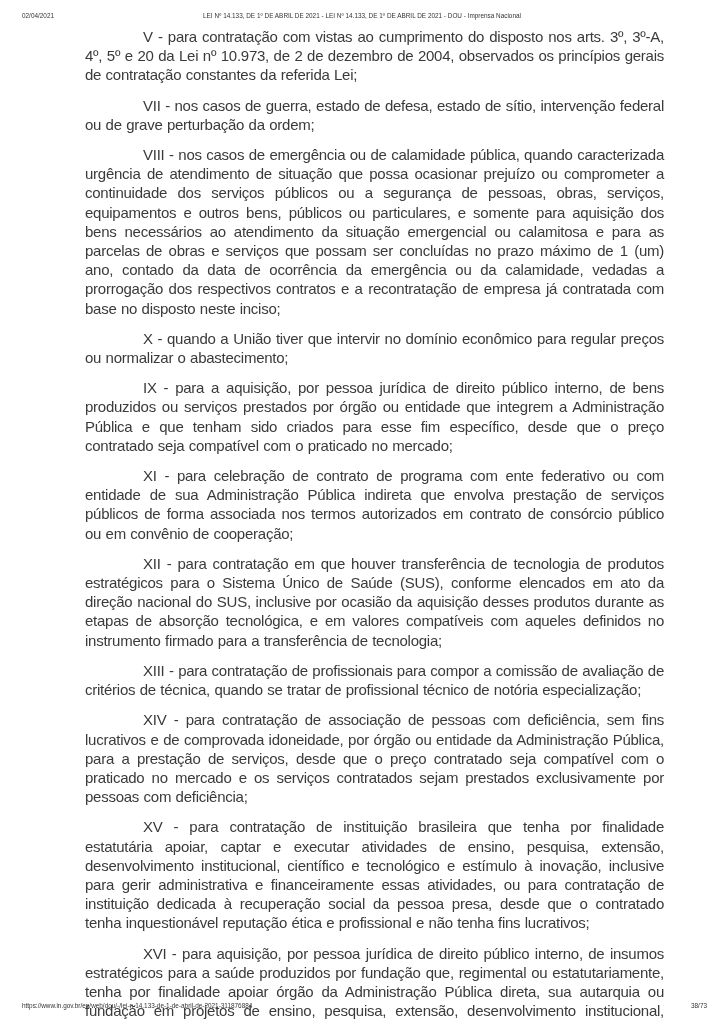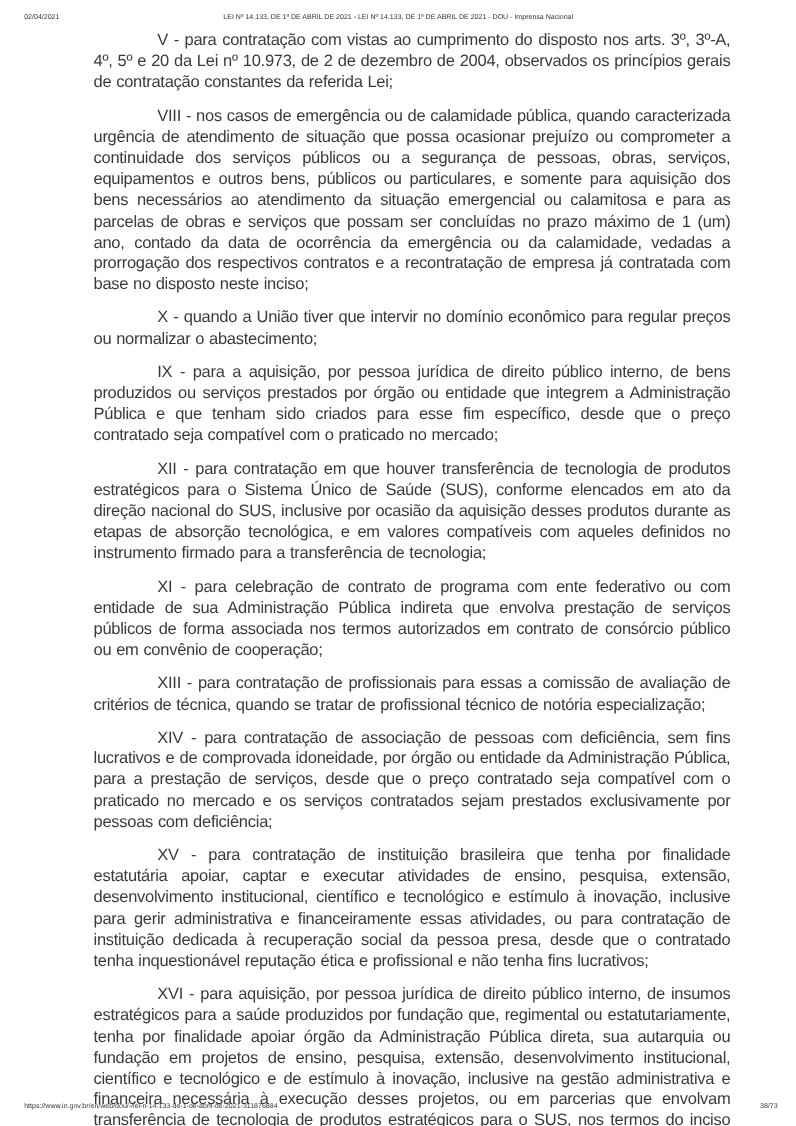--- a/index.html
+++ b/index.html
@@ -17,26 +17,27 @@
 </head>
 <body>
 
 <div class="hdr">
   <span class="date">02/04/2021</span>
   <span class="title">LEI Nº 14.133, DE 1º DE ABRIL DE 2021 - LEI Nº 14.133, DE 1º DE ABRIL DE 2021 - DOU - Imprensa Nacional</span>
 </div>
 
 <div class="content">
   <p>V - para contratação com vistas ao cumprimento do disposto nos arts. 3º, 3º-A, 4º, 5º e 20 da Lei nº 10.973, de 2 de dezembro de 2004, observados os princípios gerais de contratação constantes da referida Lei;</p>
+  <p>VII - nos casos de guerra, estado de defesa, estado de sítio, intervenção federal ou de grave perturbação da ordem;</p>
   <p>VIII - nos casos de emergência ou de calamidade pública, quando caracterizada urgência de atendimento de situação que possa ocasionar prejuízo ou comprometer a continuidade dos serviços públicos ou a segurança de pessoas, obras, serviços, equipamentos e outros bens, públicos ou particulares, e somente para aquisição dos bens necessários ao atendimento da situação emergencial ou calamitosa e para as parcelas de obras e serviços que possam ser concluídas no prazo máximo de 1 (um) ano, contado da data de ocorrência da emergência ou da calamidade, vedadas a prorrogação dos respectivos contratos e a recontratação de empresa já contratada com base no disposto neste inciso;</p>
   <p>X - quando a União tiver que intervir no domínio econômico para regular preços ou normalizar o abastecimento;</p>
   <p>IX - para a aquisição, por pessoa jurídica de direito público interno, de bens produzidos ou serviços prestados por órgão ou entidade que integrem a Administração Pública e que tenham sido criados para esse fim específico, desde que o preço contratado seja compatível com o praticado no mercado;</p>
+  <p>XI - para celebração de contrato de programa com ente federativo ou com entidade de sua Administração Pública indireta que envolva prestação de serviços públicos de forma associada nos termos autorizados em contrato de consórcio público ou em convênio de cooperação;</p>
   <p>XII - para contratação em que houver transferência de tecnologia de produtos estratégicos para o Sistema Único de Saúde (SUS), conforme elencados em ato da direção nacional do SUS, inclusive por ocasião da aquisição desses produtos durante as etapas de absorção tecnológica, e em valores compatíveis com aqueles definidos no instrumento firmado para a transferência de tecnologia;</p>
-  <p>XI - para celebração de contrato de programa com ente federativo ou com entidade de sua Administração Pública indireta que envolva prestação de serviços públicos de forma associada nos termos autorizados em contrato de consórcio público ou em convênio de cooperação;</p>
-  <p>XIII - para contratação de profissionais para essas a comissão de avaliação de critérios de técnica, quando se tratar de profissional técnico de notória especialização;</p>
+  <p>XIII - para contratação de profissionais para compor a comissão de avaliação de critérios de técnica, quando se tratar de profissional técnico de notória especialização;</p>
   <p>XIV - para contratação de associação de pessoas com deficiência, sem fins lucrativos e de comprovada idoneidade, por órgão ou entidade da Administração Pública, para a prestação de serviços, desde que o preço contratado seja compatível com o praticado no mercado e os serviços contratados sejam prestados exclusivamente por pessoas com deficiência;</p>
   <p>XV - para contratação de instituição brasileira que tenha por finalidade estatutária apoiar, captar e executar atividades de ensino, pesquisa, extensão, desenvolvimento institucional, científico e tecnológico e estímulo à inovação, inclusive para gerir administrativa e financeiramente essas atividades, ou para contratação de instituição dedicada à recuperação social da pessoa presa, desde que o contratado tenha inquestionável reputação ética e profissional e não tenha fins lucrativos;</p>
   <p><span>XVI - para aquisição, por pessoa jurídica de direito público interno, de insumos estratégicos para a saúde produzidos por fundação que, regimental ou estatutariamente, tenha por finalidade apoiar órgão da Administração Pública direta, sua autarquia ou fundação em projetos de ensino, pesquisa, extensão, desenvolvimento institucional, científico e tecnológico e de estímulo à inovação, inclusive na gestão administrativa e financeira necessária à execução desses projetos, ou em parcerias que envolvam transferência de tecnologia de produtos estratégicos para o SUS, nos termos do inciso XII do </span><b>caput</b><span> deste artigo, e que tenha sido criada para esse fim específico em data anterior à entrada em vigor desta Lei, desde que o preço contratado seja compatível com o praticado no mercado.</span></p>
   <p></p>
 
 </div>
 
 <div class="ftr">
   <span class="url">https://www.in.gov.br/en/web/dou/-/lei-n-14.133-de-1-de-abril-de-2021-311876884</span>
   <span class="page">38/73</span>

